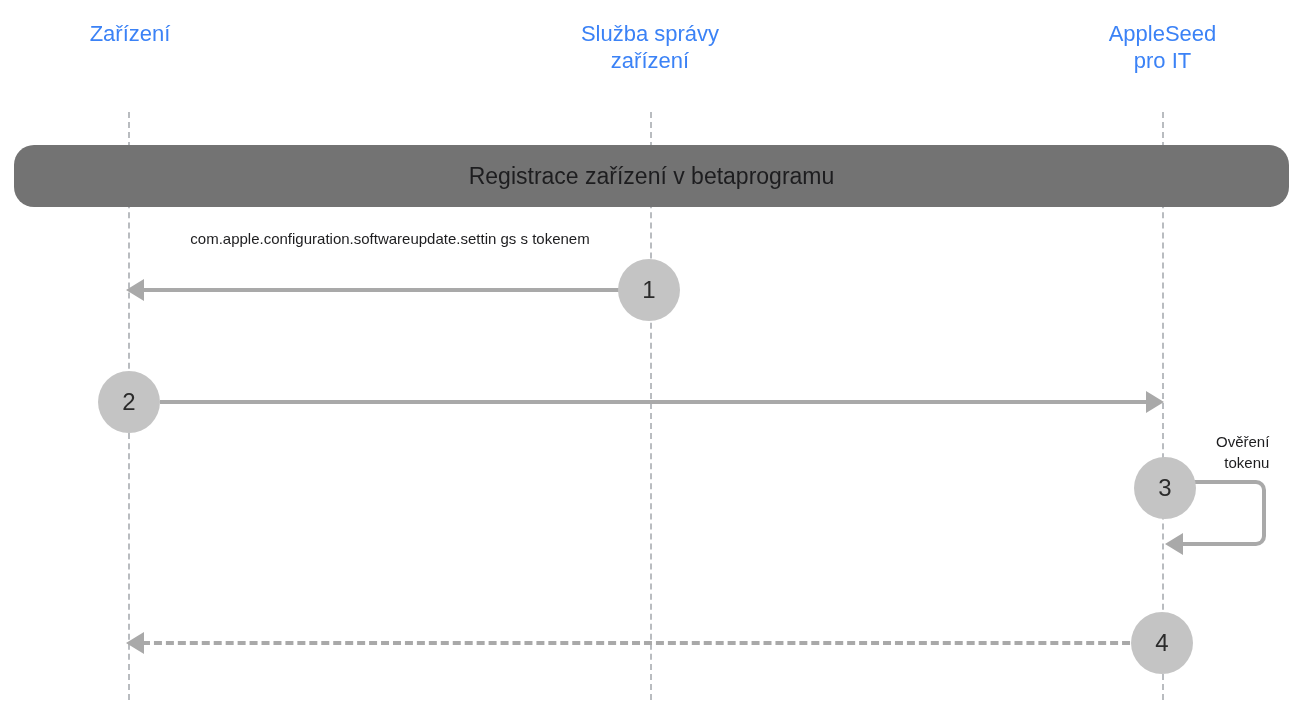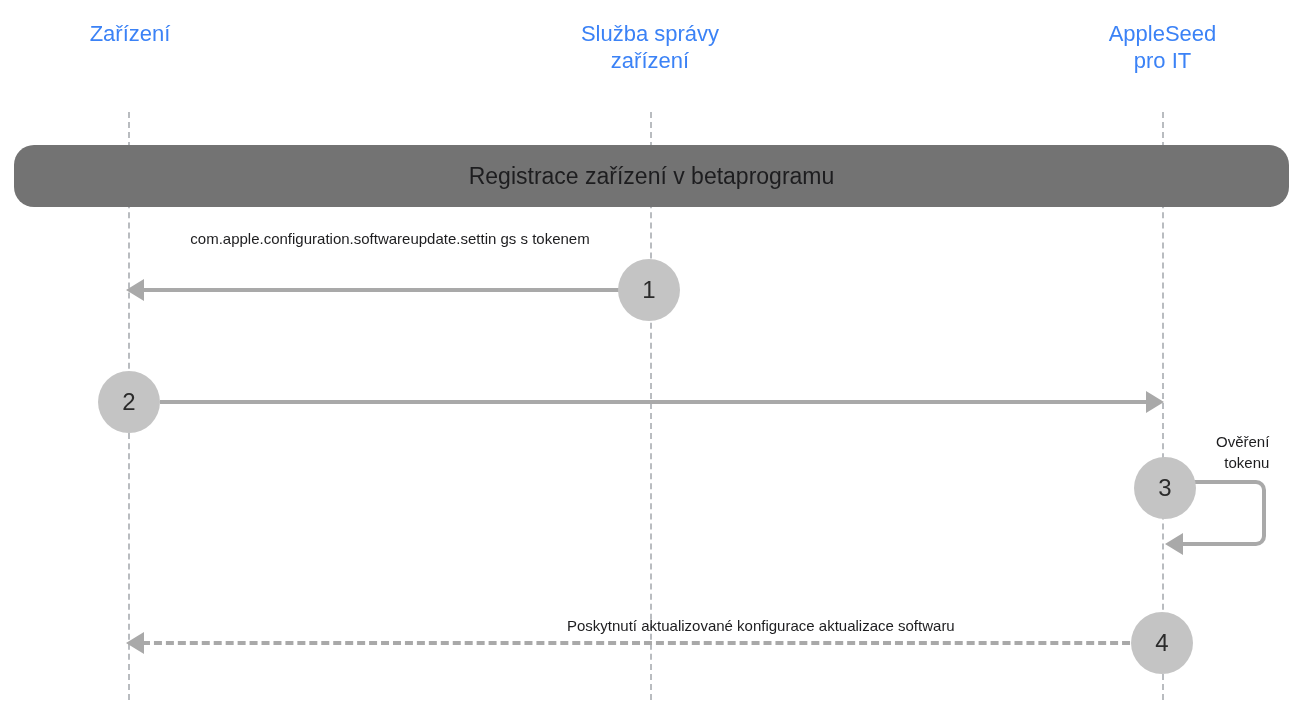--- a/index.html
+++ b/index.html
@@ -152,18 +152,17 @@
   <div class="arrow-line" style="left:160px; top:400px; width:1000px;"></div>
   <div class="arrow-head right" style="left:1146px; top:391px;"></div>
   <div class="step" style="left:98px; top:371px;">2</div>
 
   <div class="msg" style="left:1210px; top:431px; text-align:right; white-space:pre-line;margin-left:6px;">Ověření
 tokenu</div>
   <div id="loop"></div>
   <div class="arrow-head left" style="left:1165px; top:533px;"></div>
   <div class="step" style="left:1134px; top:457px;">3</div>
 
-  <div class="msg" style="left:567px; top:615px;">Poskytnutí aktualizované konfigurace aktualizace softwaru</div>
   <div class="arrow-line dashed" style="left:142px; top:641px; width:1000px;"></div>
   <div class="arrow-head left" style="left:126px; top:632px;"></div>
   <div class="step" style="left:1131px; top:612px;">4</div>
 
 </div>
 
 </body></html>

